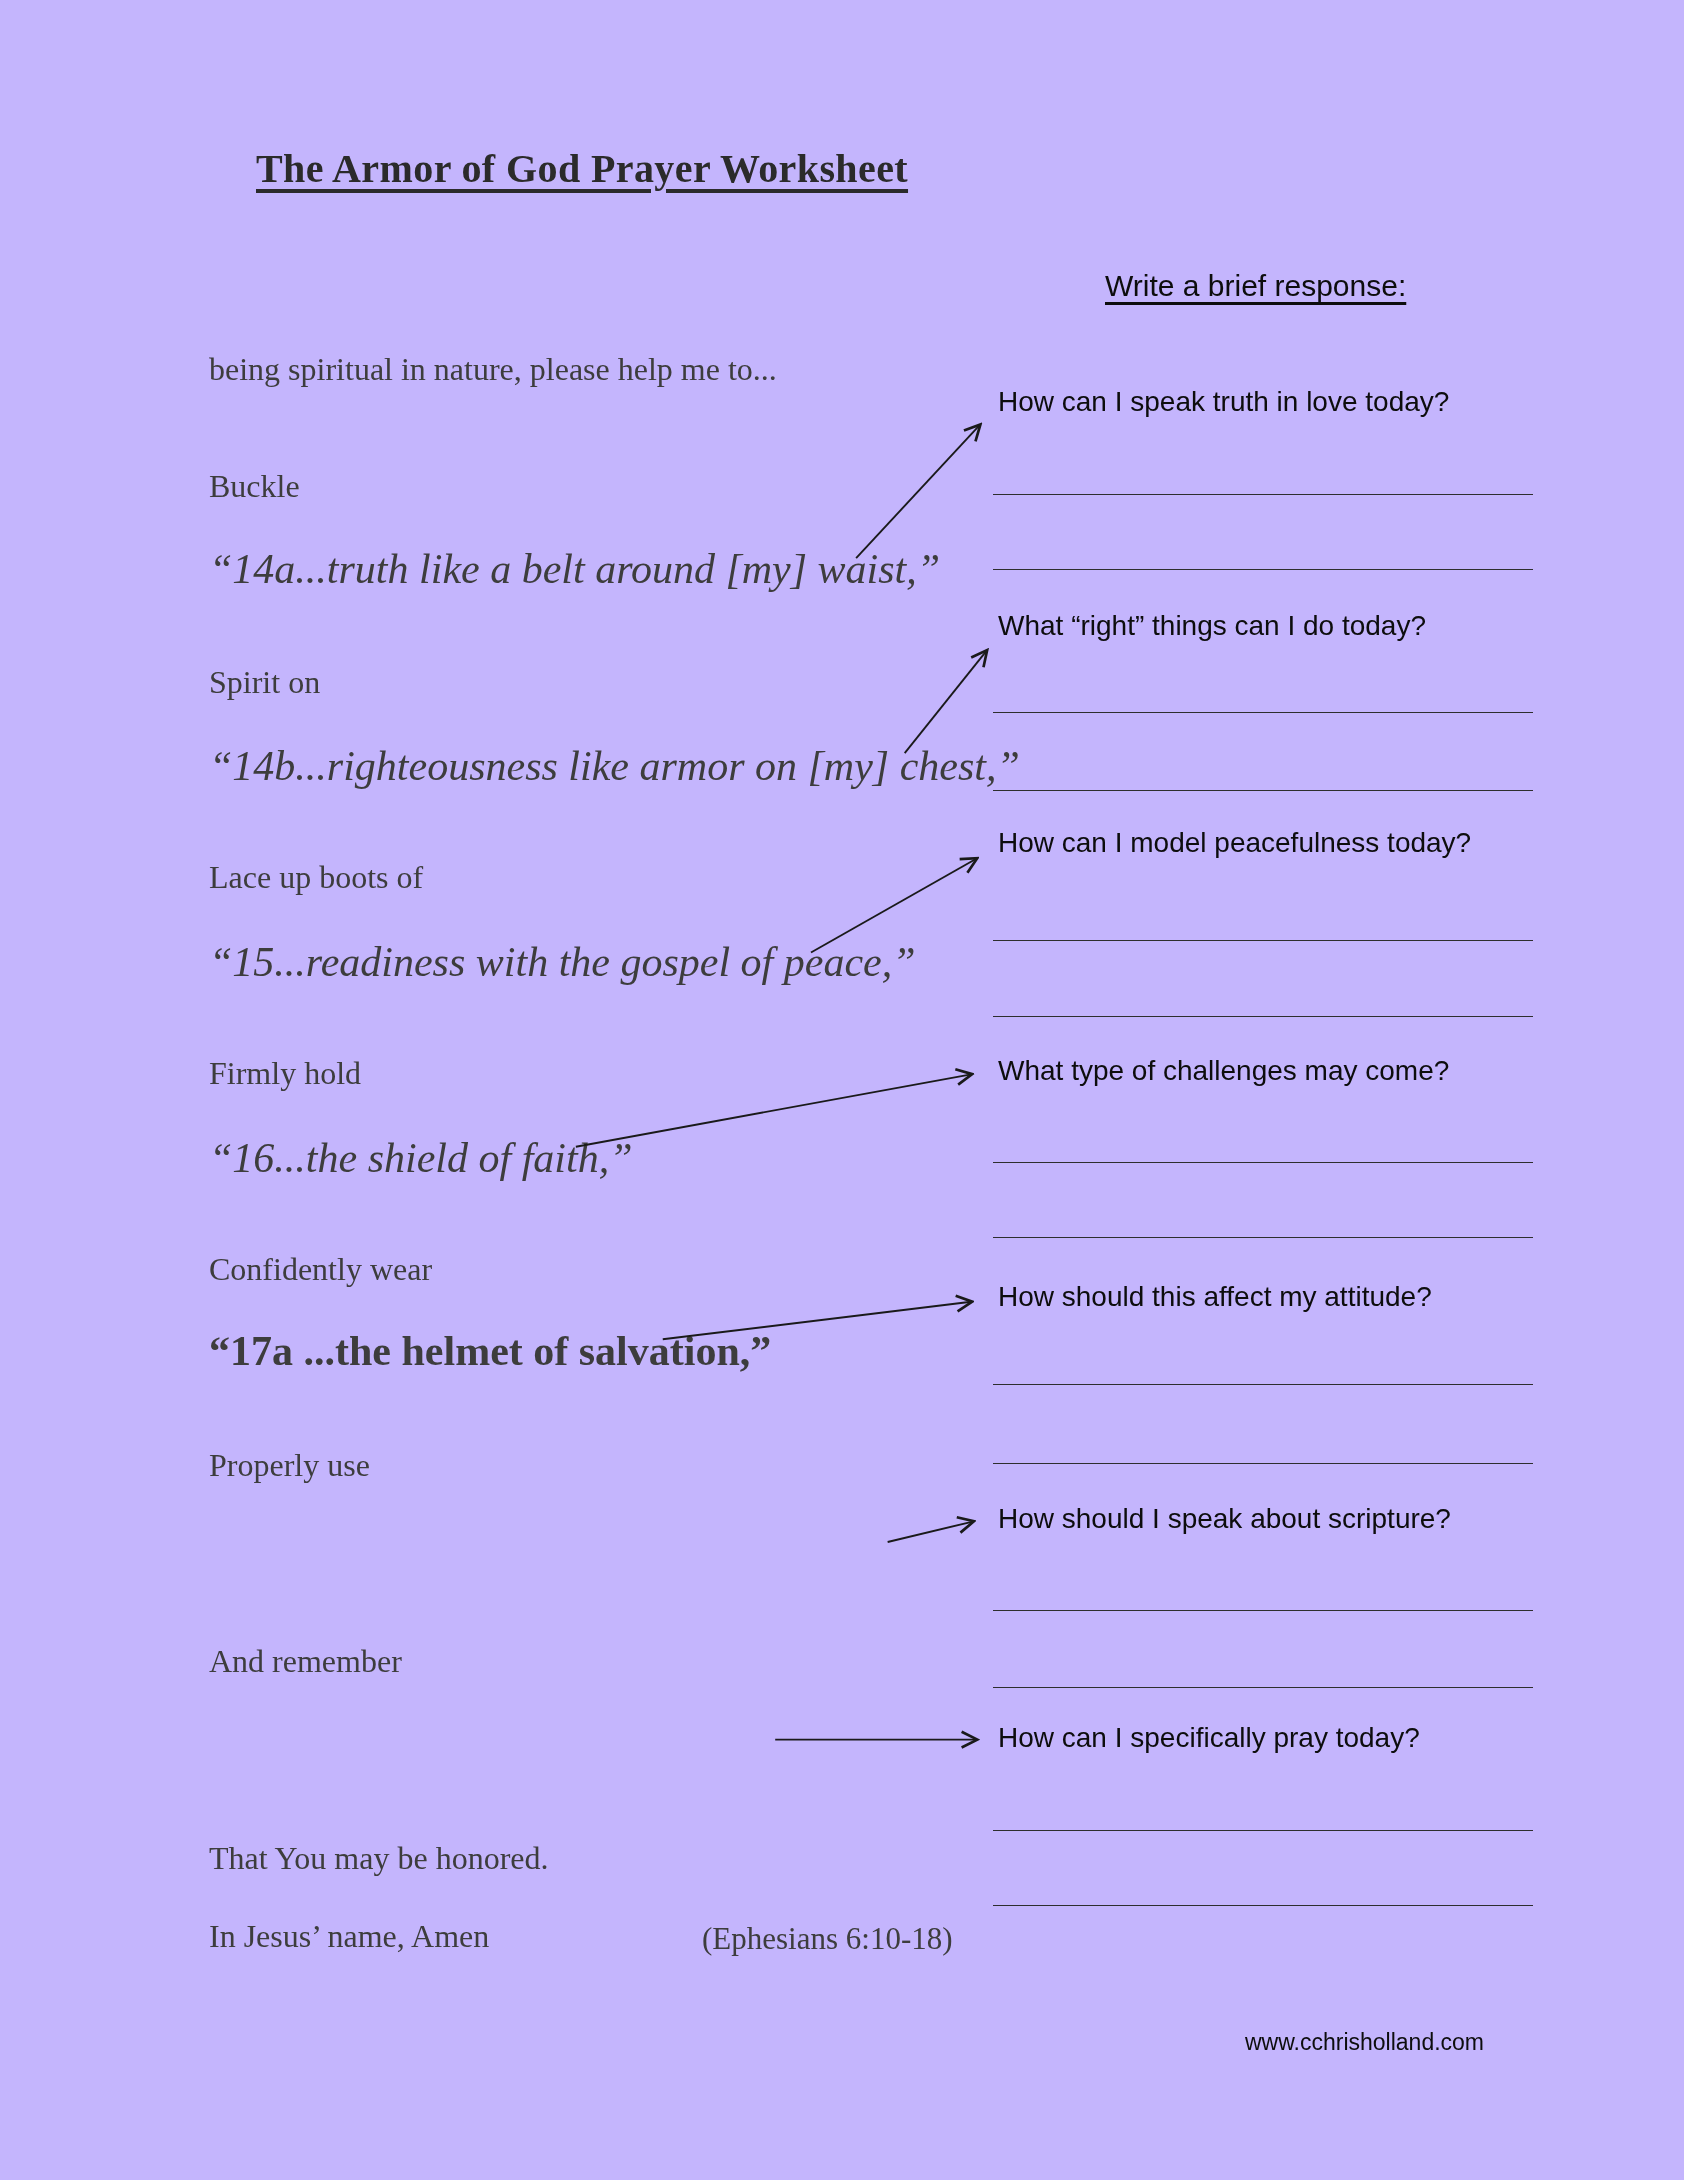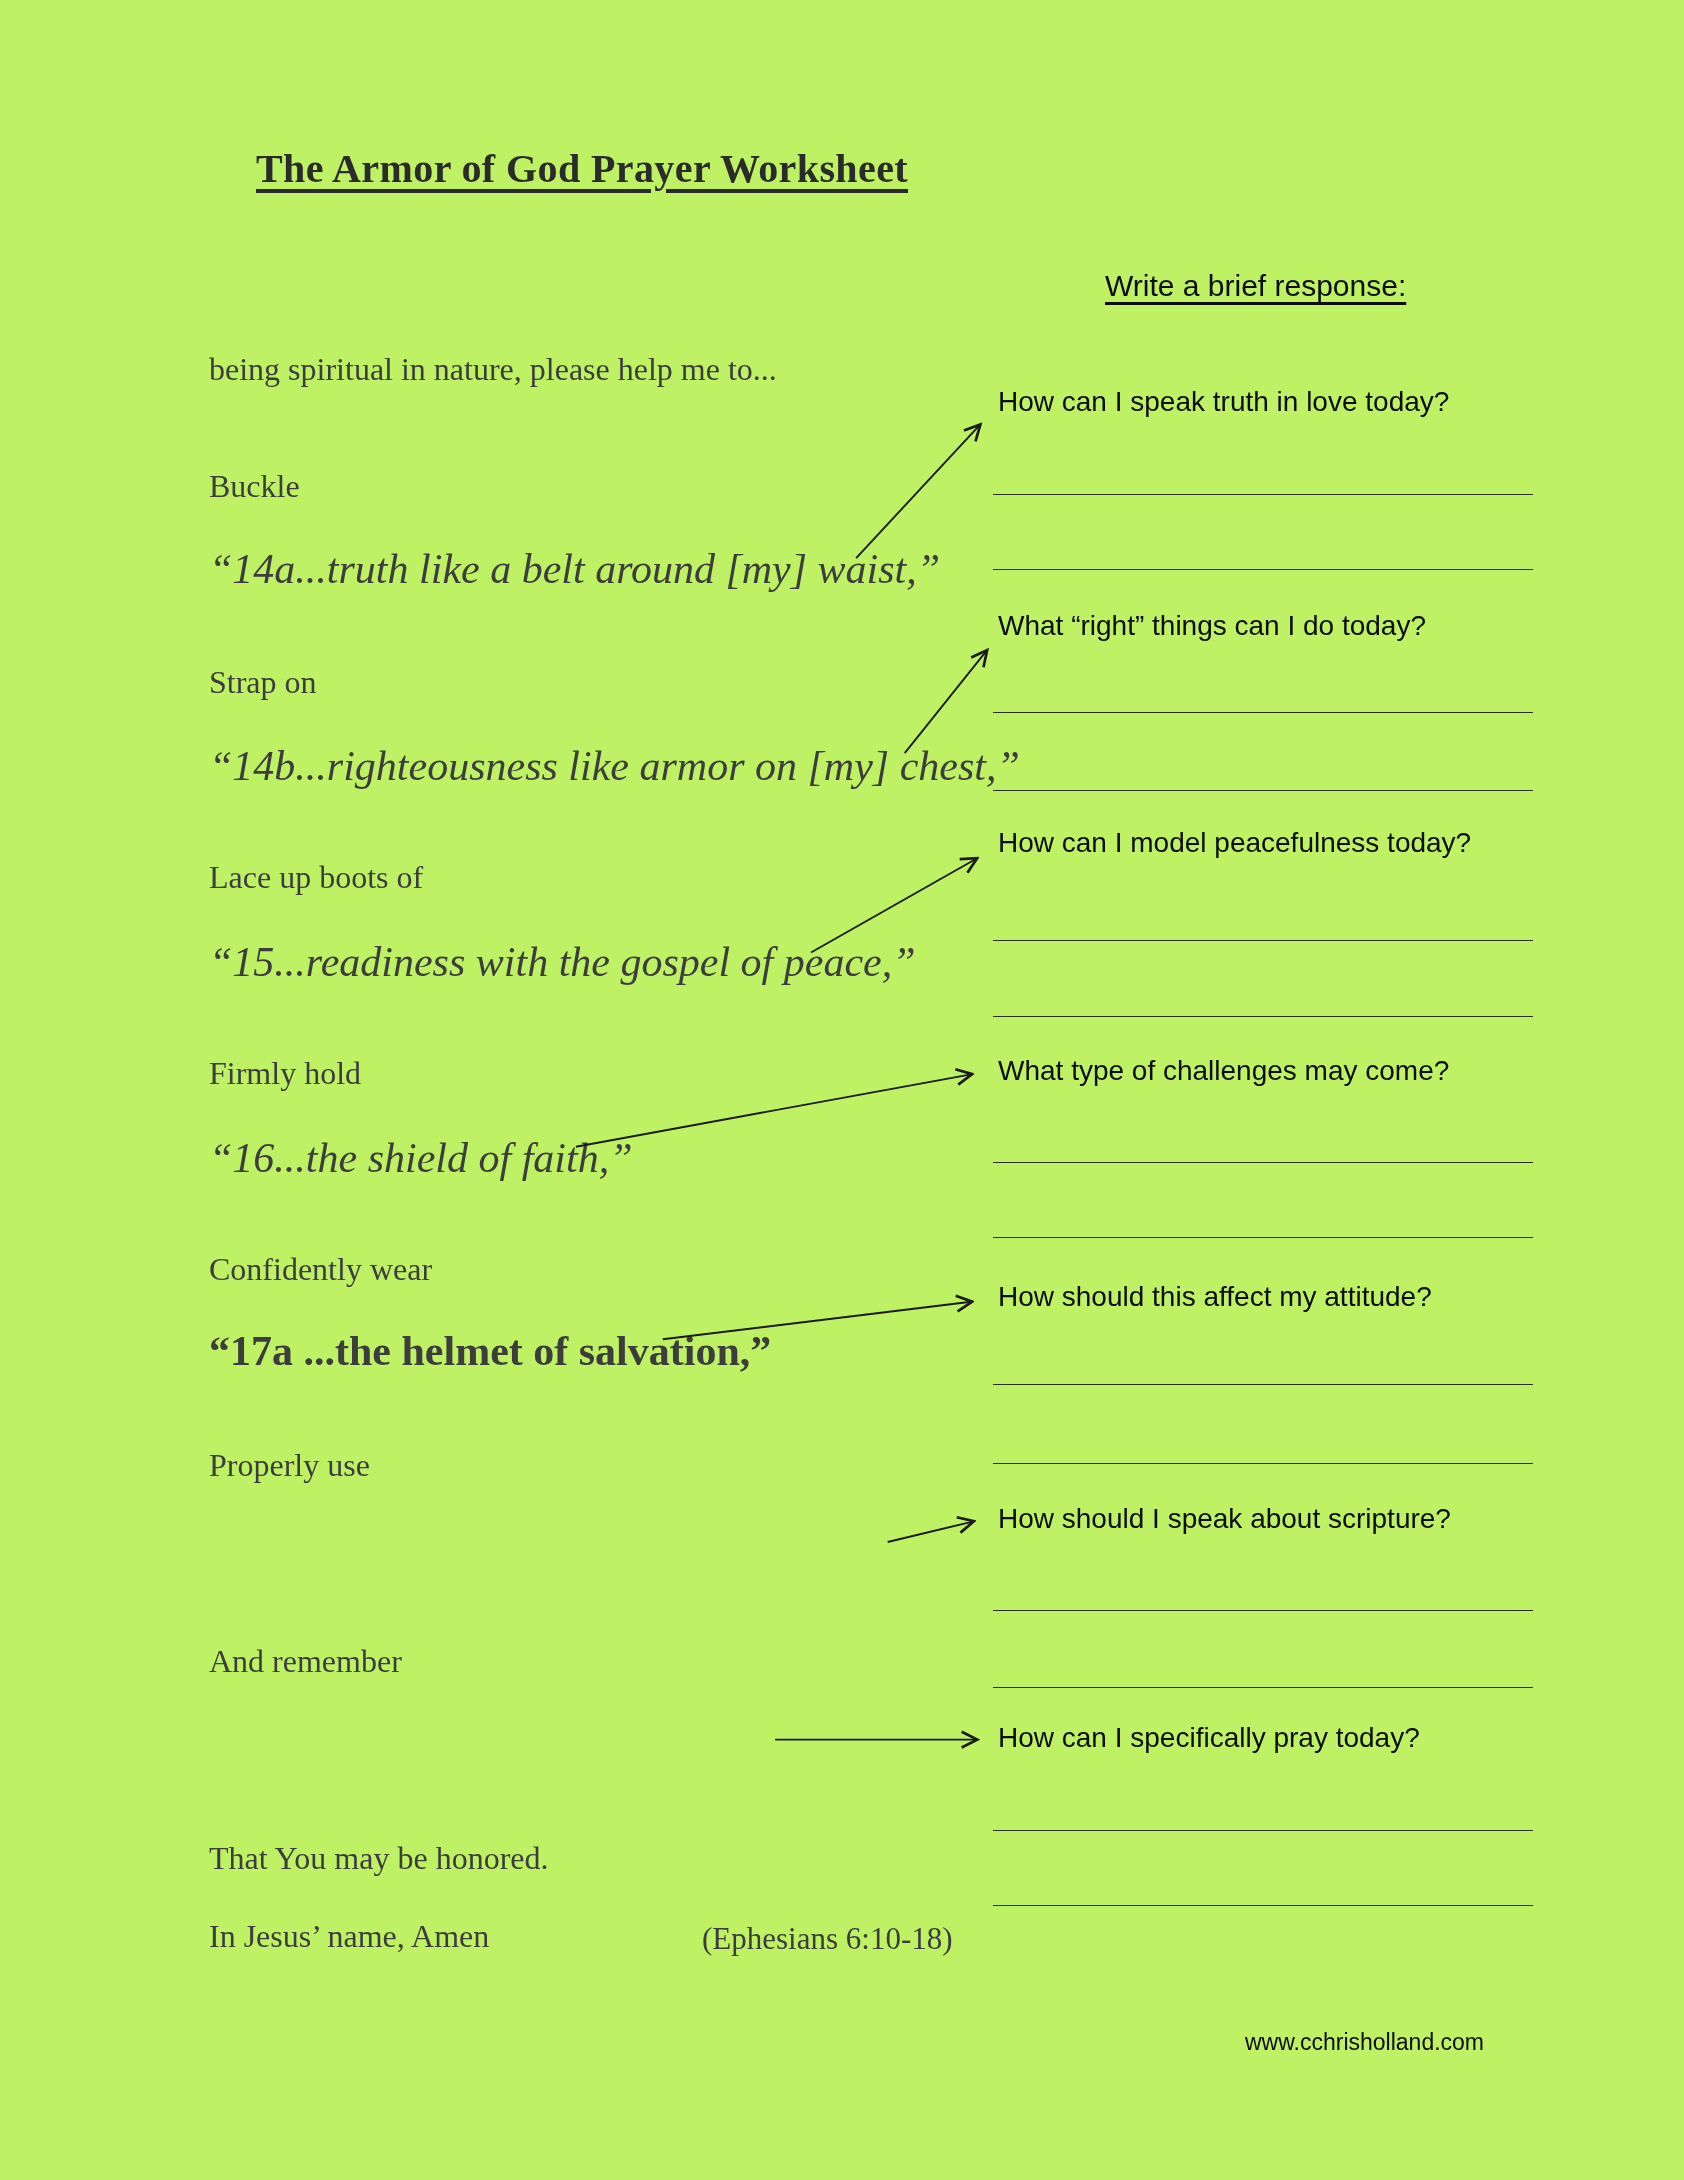--- a/index.html
+++ b/index.html
@@ -1,20 +1,20 @@
 <!DOCTYPE html>
 <html style="font-size:13.6px"><head>
 <meta charset="utf-8">
 <style>
   html,body{margin:0;padding:0;background:#ffffff;}
   .page{
     position:relative;
     width:1685px;
     height:2181px;
-    background:#bef264;
+    background:#c4b5fd;
     overflow:hidden;
     font-family:"Liberation Serif", serif;
   }
   .abs{position:absolute;white-space:nowrap;}
 
   .title{
     left:256px;top:145px;
     font-size:40px;font-weight:bold;color:#2b2b2b;
     text-decoration:underline;
     text-underline-offset:6.8px;
@@ -72,21 +72,21 @@
   <div class="abs serif lcol intro2">being spiritual in nature, please help me to...</div>
 
   <div class="abs sans resp-header">Write a brief response:</div>
 
   <div class="abs serif lcol a1">Buckle</div>
   <div class="abs quote lcol q1">“14a...truth like a belt around [my] waist,”</div>
   <div class="abs sans question qu1">How can I speak truth in love today?</div>
   <div class="rline" style="top:494px"></div>
   <div class="rline" style="top:569px"></div>
 
-  <div class="abs serif lcol a2">Strap on</div>
+  <div class="abs serif lcol a2">Spirit on</div>
   <div class="abs quote lcol q2">“14b...righteousness like armor on [my] chest,”</div>
   <div class="abs sans question qu2">What “right” things can I do today?</div>
   <div class="rline" style="top:712px"></div>
   <div class="rline" style="top:790px"></div>
 
   <div class="abs serif lcol a3">Lace up boots of</div>
   <div class="abs quote lcol q3">“15...readiness with the gospel of peace,”</div>
   <div class="abs sans question qu3">How can I model peacefulness today?</div>
   <div class="rline" style="top:940px"></div>
   <div class="rline" style="top:1016px"></div>

